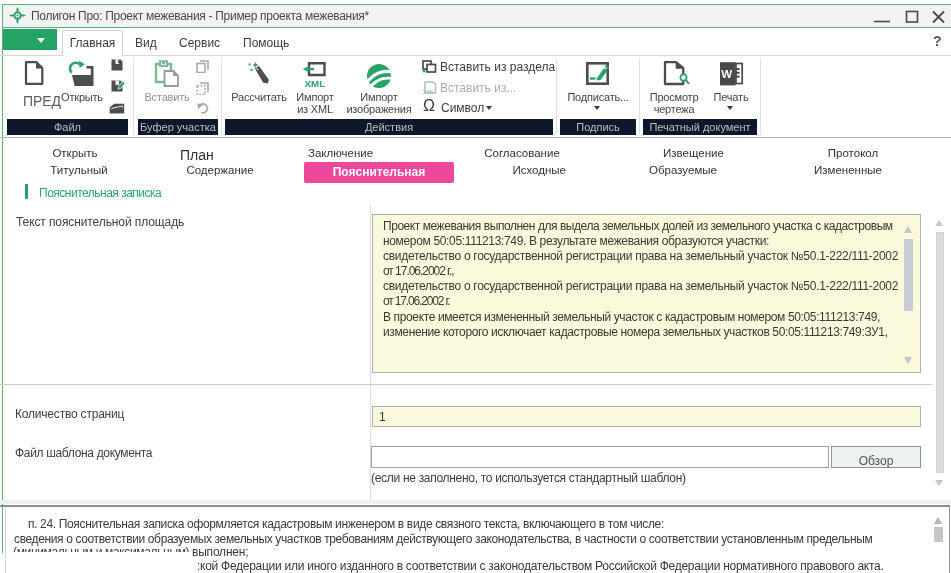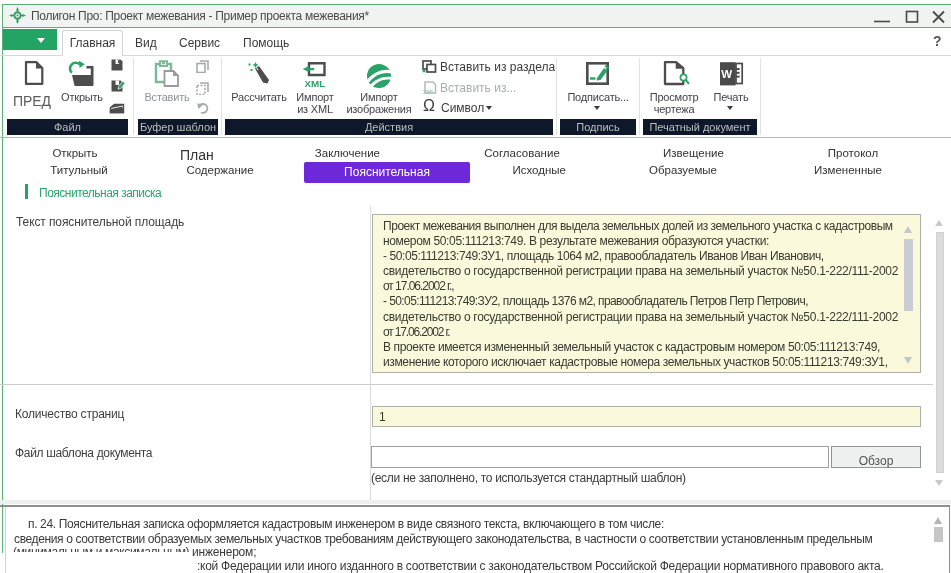--- a/index.html
+++ b/index.html
@@ -48,30 +48,30 @@
 
 <div class="a" style="left:0;top:137px;width:951px;height:1px;background:#b3b7b5"></div>
 
 <div class="a sep" style="left:133px"></div>
 <div class="a sep" style="left:221px"></div>
 <div class="a sep" style="left:556px"></div>
 <div class="a sep" style="left:639px"></div>
 <div class="a sep" style="left:760px"></div>
 
 <div class="a grp" style="left:7px;top:119px;width:121px">Файл</div>
-<div class="a grp" style="left:138px;top:119px;width:80px">Буфер шаблон</div>
+<div class="a grp" style="left:138px;top:119px;width:80px">Буфер участка</div>
 <div class="a grp" style="left:225px;top:119px;width:328px">Действия</div>
 <div class="a grp" style="left:560px;top:119px;width:76px">Подпись</div>
 <div class="a grp" style="left:643px;top:119px;width:114px">Печатный документ</div>
 
 <svg class="a" style="left:24px;top:61px" width="20" height="24" viewBox="0 0 20 24">
  <path d="M2 1.2 H12.5 L18.3 7 V22.8 H2 Z" fill="#fff" stroke="#4d4d4d" stroke-width="2.2" stroke-linejoin="round"></path>
  <path d="M12 1.5 L18 7.5 H12 Z" fill="#4d4d4d"></path>
 </svg>
-<div class="a" style="left:10px;top:93px;width:44px;text-align:center;font-size:14px;color:#5c5c5c">ПРЕД</div>
+<div class="a" style="left:20px;top:93px;width:44px;text-align:center;font-size:14px;color:#5c5c5c">ПРЕД</div>
 
 <svg class="a" style="left:68px;top:60px" width="28" height="27" viewBox="0 0 28 27">
  <path d="M18.5 6 H25.5 V25 H22.8 V8.6 H18.5 Z" fill="#4d4d4d"></path>
  <path d="M4 15 H22.9 L25.4 26 H6.6 Z" fill="#4d4d4d"></path>
  <path d="M3.8 12.8 A 5.4 5.4 0 1 1 11.8 4.4" fill="none" stroke="#2ba367" stroke-width="2.6"></path>
  <path d="M11 0.8 L16.8 4.3 L11.5 8.1 Z" fill="#2ba367"></path>
 </svg>
 <div class="a btnlbl" style="left:58px;top:91px;width:48px">Открыть</div>
 
 <svg class="a" style="left:111px;top:59px" width="12" height="12" viewBox="0 0 12 12">
@@ -177,50 +177,48 @@
  <rect x="17" y="10.8" width="3.6" height="2" fill="#4a4a4a"></rect>
  <rect x="17" y="14.6" width="3.6" height="2" fill="#4a4a4a"></rect>
  <rect x="1" y="1.2" width="15.6" height="23.2" fill="#4a4a4a"></rect>
  <text x="2.2" y="16.5" font-family="Liberation Sans" font-size="11.5" font-weight="bold" fill="#fff">W</text>
 </svg>
 <div class="a btnlbl" style="left:701px;top:91px;width:60px">Печать</div>
 <div class="a" style="left:727px;top:106px;width:0;height:0;border-left:3.5px solid transparent;border-right:3.5px solid transparent;border-top:4px solid #3b3b3b"></div>
 
 <div class="a" style="top:147px;left:45px;width:60px;text-align:center;font-size:11.5px;color:#333">Открыть</div>
 <div class="a" style="top:147px;left:180px;width:60px;text-align:left;font-size:14px;color:#333">План</div>
-<div class="a" style="top:147px;left:308px;width:72px;text-align:right;font-size:11.5px;color:#333">Заключение</div>
+<div class="a" style="top:147px;left:308px;width:72px;text-align:left;font-size:11.5px;color:#333">Заключение</div>
 <div class="a" style="top:147px;left:481px;width:82px;text-align:center;font-size:11.5px;color:#333">Согласование</div>
 <div class="a" style="top:147px;left:663px;width:64px;text-align:left;font-size:11.5px;color:#333">Извещение</div>
 <div class="a" style="top:147px;left:823px;width:60px;text-align:center;font-size:11.5px;color:#333">Протокол</div>
 
 <div class="a" style="top:164px;left:48px;width:62px;text-align:center;font-size:11.5px;color:#333">Титульный</div>
 <div class="a" style="top:164px;left:186px;width:68px;text-align:center;font-size:11.5px;color:#333">Содержание</div>
-<div class="a" style="left:304px;top:162px;width:166px;height:21px;background:#6d28d9;border-radius:2px;color:#fff;font-size:12px;font-weight:normal;text-align:center;line-height:21px">Пояснительная</div>
+<div class="a" style="left:304px;top:162px;width:150px;height:21px;background:#ec4899;border-radius:2px;color:#fff;font-size:12px;font-weight:bold;text-align:center;line-height:21px">Пояснительная</div>
 <div class="a" style="top:164px;left:506px;width:60px;text-align:right;font-size:11.5px;color:#333">Исходные</div>
 <div class="a" style="top:164px;left:648px;width:70px;text-align:center;font-size:11.5px;color:#333">Образуемые</div>
 <div class="a" style="top:164px;left:813px;width:70px;text-align:center;font-size:11.5px;color:#333">Измененные</div>
 
 <div class="a" style="left:25px;top:184px;width:3px;height:15px;background:#23a465"></div>
 <div class="a" style="left:39px;top:186px;font-size:12px;letter-spacing:-0.5px;color:#2aa66a">Пояснительная записка</div>
 
 <div class="a" style="left:370px;top:206px;width:1px;height:294px;background:#dadcdb"></div>
 <div class="a" style="left:0px;top:384px;width:933px;height:1px;background:#ccc"></div>
 
 <div class="a lbl" style="left:16px;top:215px;letter-spacing:-0.1px">Текст пояснительной площадь</div>
 <div class="a lbl" style="left:15px;top:407px;letter-spacing:-0.2px">Количество страниц</div>
 <div class="a lbl" style="left:15px;top:446px;letter-spacing:-0.33px">Файл шаблона документа</div>
 
 <div class="a" style="left:372px;top:214px;width:549px;height:159px;background:#fbf9dc;border:1px solid #b0b0ac"></div>
 <div class="a" id="ta" style="left:383px;top:219px;font-size:12px;line-height:15.1px;color:#3a3a30;white-space:nowrap">
 <div style="letter-spacing:-0.45px">Проект межевания выполнен для выдела земельных долей из земельного участка с кадастровым</div>
 <div style="letter-spacing:-0.34px">номером 50:05:111213:749. В результате межевания образуются участки:</div>
-<div style="letter-spacing:-0.42px">- 50:05:111213:749:ЗУ1, площадь 1064 м2, правообладатель Иванов Иван Иванович,</div>
 <div style="letter-spacing:-0.29px">свидетельство о государственной регистрации права на земельный участок №50.1-222/111-2002</div>
 <div style="letter-spacing:-1.04px">от 17.06.2002 г.,</div>
-<div style="letter-spacing:-0.58px">- 50:05:111213:749:ЗУ2, площадь 1376 м2, правообладатель Петров Петр Петрович,</div>
 <div style="letter-spacing:-0.29px">свидетельство о государственной регистрации права на земельный участок №50.1-222/111-2002</div>
 <div style="letter-spacing:-1.15px">от 17.06.2002 г.</div>
 <div style="letter-spacing:-0.37px">В проекте имеется измененный земельный участок с кадастровым номером 50:05:111213:749,</div>
 <div style="letter-spacing:-0.37px">изменение которого исключает кадастровые номера земельных участков 50:05:111213:749:ЗУ1,</div>
 </div>
 
 <div class="a" style="left:904px;top:226px;width:0;height:0;border-left:4.5px solid transparent;border-right:4.5px solid transparent;border-bottom:7px solid #c3c6ca"></div>
 <div class="a" style="left:904px;top:239px;width:9px;height:72px;background:#c9ccd3"></div>
 <div class="a" style="left:904px;top:357px;width:0;height:0;border-left:4.5px solid transparent;border-right:4.5px solid transparent;border-top:7px solid #c3c6ca"></div>
 
@@ -237,17 +235,17 @@
 <div class="a" style="left:935px;top:480px;width:0;height:0;border-left:4.5px solid transparent;border-right:4.5px solid transparent;border-top:6.5px solid #c4c9cc"></div>
 
 <div class="a" style="left:0px;top:500px;width:951px;height:4px;background:#edf0ee"></div>
 <div class="a" style="left:0px;top:505px;width:950px;height:2px;background:#8f8f8f"></div>
 <div class="a" style="left:949px;top:505px;width:1px;height:68px;background:#8f8f8f"></div>
 <div class="a" style="left:5px;top:507px;width:1px;height:66px;background:#d4d4d4"></div>
 
 <div class="a" id="h1" style="left:28px;top:517px;font-size:12px;color:#3a3a3a;letter-spacing:-0.35px;white-space:nowrap">п. 24. Пояснительная записка оформляется кадастровым инженером в виде связного текста, включающего в том числе:</div>
 <div class="a" id="h2" style="left:14px;top:532px;font-size:12px;color:#3a3a3a;letter-spacing:-0.37px;white-space:nowrap">сведения о соответствии образуемых земельных участков требованиям действующего законодательства, в частности о соответствии установленным предельным</div>
 <div class="a" id="h3" style="left:13px;top:545px;height:7px;overflow:hidden;font-size:12px;color:#3a3a3a;letter-spacing:-0.35px;white-space:nowrap">(минимальным и максимальным)</div>
-<div class="a" id="h3b" style="left:192px;top:545px;font-size:12px;color:#3a3a3a;letter-spacing:-0.2px;white-space:nowrap">инженером;</div>
+<div class="a" id="h3b" style="left:192px;top:545px;font-size:12px;color:#3a3a3a;letter-spacing:-0.2px;white-space:nowrap">выполнен;</div>
 <div class="a" id="h4" style="left:197px;top:559px;font-size:12px;color:#3a3a3a;letter-spacing:-0.27px;white-space:nowrap">:кой Федерации или иного изданного в соответствии с законодательством Российской Федерации нормативного правового акта.</div>
 
 <div class="a" style="left:934px;top:517px;width:0;height:0;border-left:4.5px solid transparent;border-right:4.5px solid transparent;border-bottom:7px solid #b5b5b5"></div>
 <div class="a" style="left:934px;top:527px;width:9px;height:15px;background:#c6c6c6"></div>
 
 </body></html>

